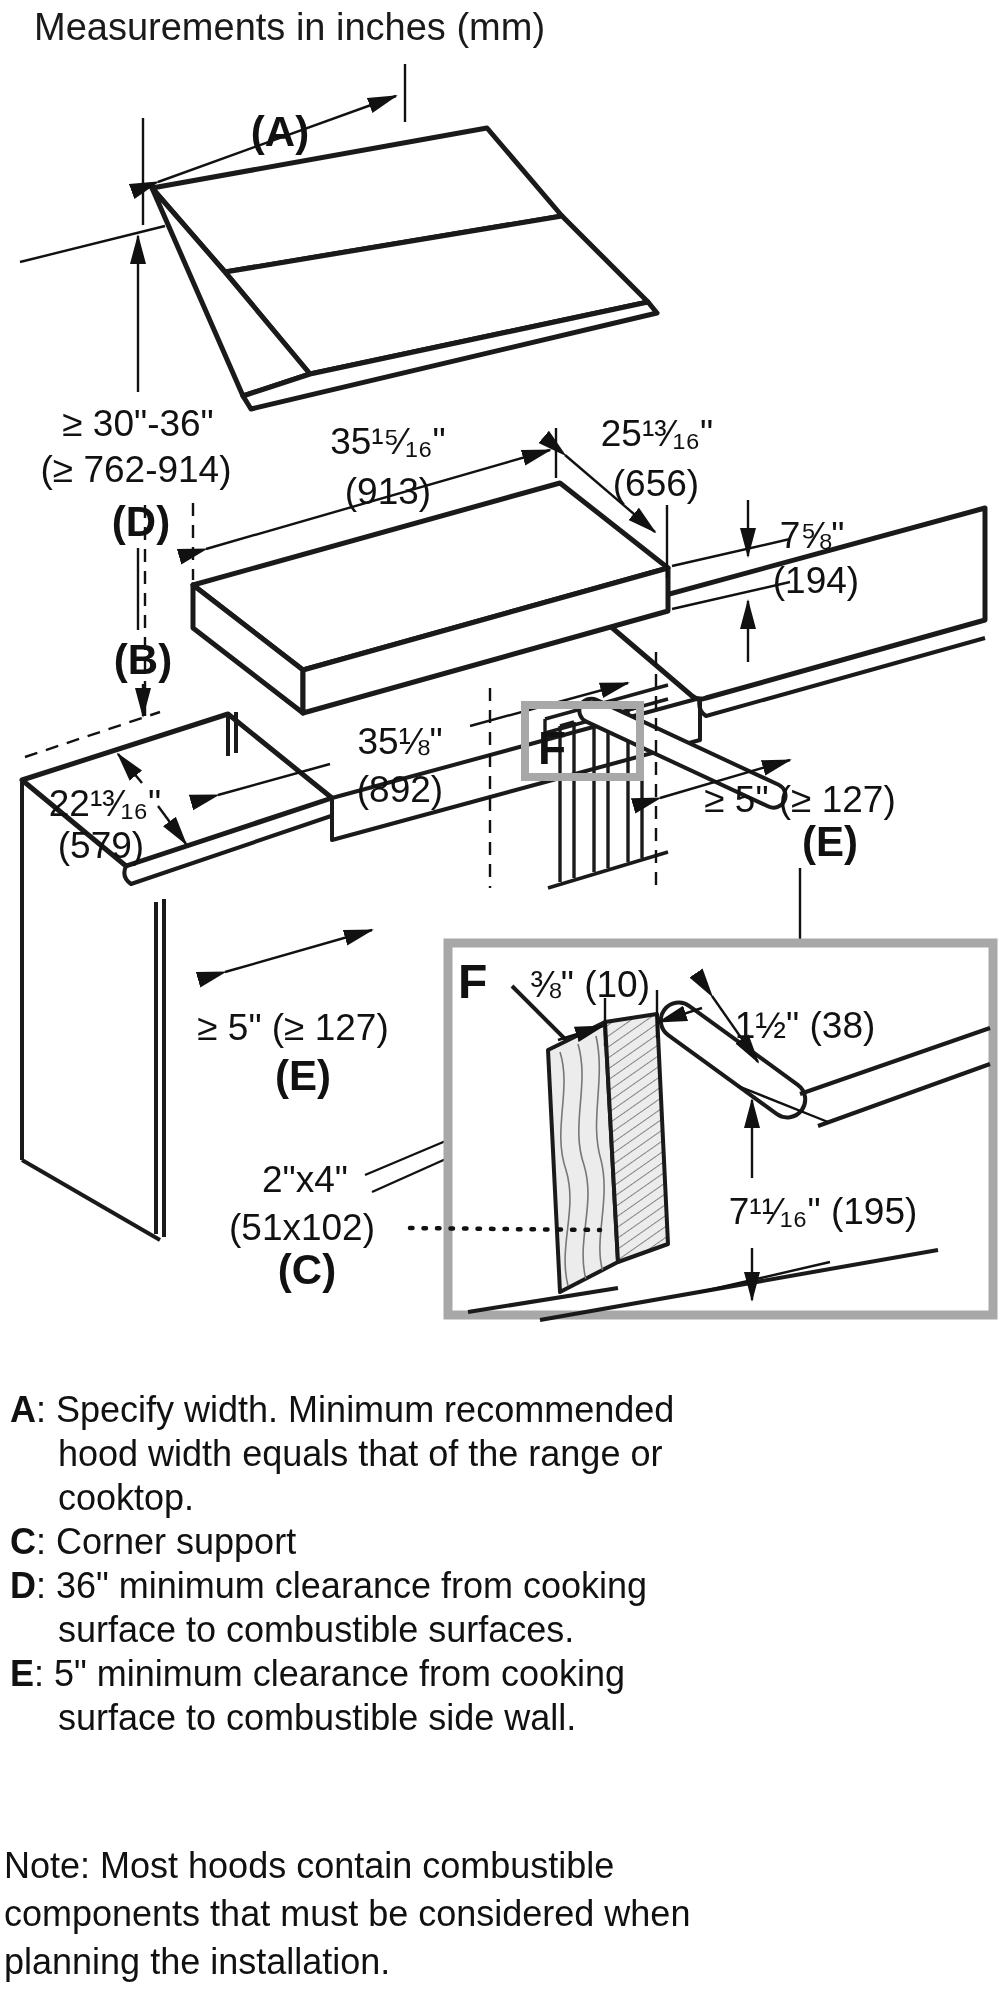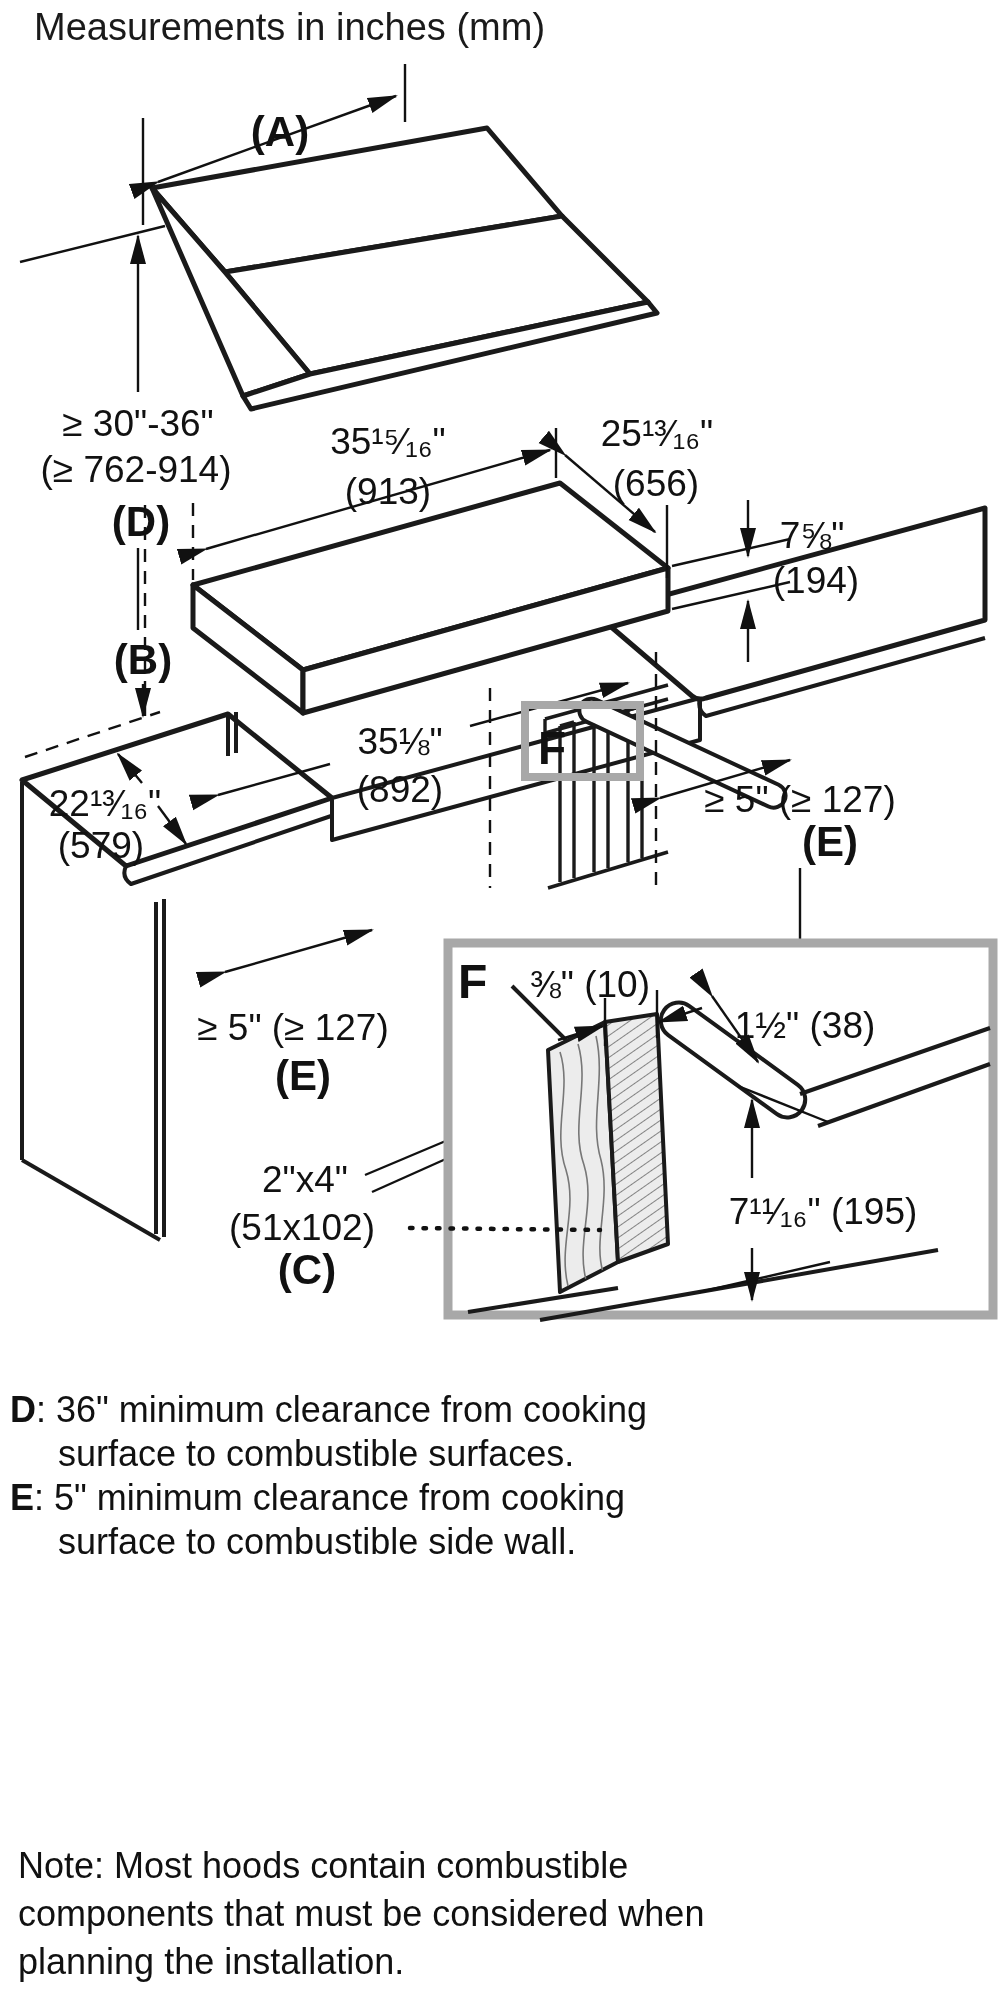--- a/index.html
+++ b/index.html
@@ -5,21 +5,21 @@
   html,body{margin:0;padding:0;background:#fff;}
   body{width:1000px;height:2000px;position:relative;font-family:"Liberation Sans",sans-serif;color:#111;}
   .title{position:absolute;left:16px;top:6px;font-size:38px;color:#1a1a1a;margin-left:18px;}
   svg{position:absolute;left:0;top:0;}
   svg text{font-family:"Liberation Sans",sans-serif;fill:#111;font-size:37px;}
   svg text.big{font-size:42px;font-weight:bold;}
   svg text.f{font-weight:bold;font-size:46px;}
   .legend{position:absolute;left:10px;top:1388px;width:690px;font-size:36px;line-height:44px;}
   .legend .row{padding-left:48px;text-indent:-48px;}
   .legend .k{font-weight:bold;}
-  .note{position:absolute;left:18px;top:1842px;width:690px;font-size:36px;line-height:48px;}
+  .note{position:absolute;left:4px;top:1842px;width:690px;font-size:36px;line-height:48px;}
 </style>
 </head>
 <body>
 
 <div class="title">Measurements in inches (mm)</div>
 
 <svg width="1000" height="1365" viewBox="0 0 1000 1365">
   <defs>
     <marker id="ah" viewBox="0 0 30 18" markerWidth="30" markerHeight="18" refX="28" refY="9" orient="auto" markerUnits="userSpaceOnUse">
       <path d="M0,1 L30,9 L0,17 Z" fill="#111"></path>
@@ -188,17 +188,19 @@
     <text class="f" x="458" y="998" style="font-size:48px">F</text>
     <text x="590" y="997" text-anchor="middle">⅜" (10)</text>
     <text x="805" y="1038" text-anchor="middle">1½" (38)</text>
     <text x="823" y="1224" text-anchor="middle">7¹¹⁄₁₆" (195)</text>
   </g>
 
   <line x1="410" y1="1228" x2="600" y2="1230" stroke="#111" stroke-width="4.5" stroke-dasharray="2.5 11" stroke-linecap="round"></line>
 </svg>
 
 <div class="legend">
+  <div class="row"><span class="k">A</span><span>: </span><span>Specify width. Minimum recommended hood width equals that of the range or cooktop.</span></div>
+  <div class="row"><span class="k">C</span><span>: </span><span>Corner support</span></div>
   <div class="row"><span class="k">D</span><span>: </span><span>36" minimum clearance from cooking surface to combustible surfaces.</span></div>
   <div class="row"><span class="k">E</span><span>: </span><span>5" minimum clearance from cooking surface to combustible side wall.</span></div>
 </div>
 
 <div class="note">Note: Most hoods contain combustible components that must be considered when planning the installation.</div>
 
 </body></html>

